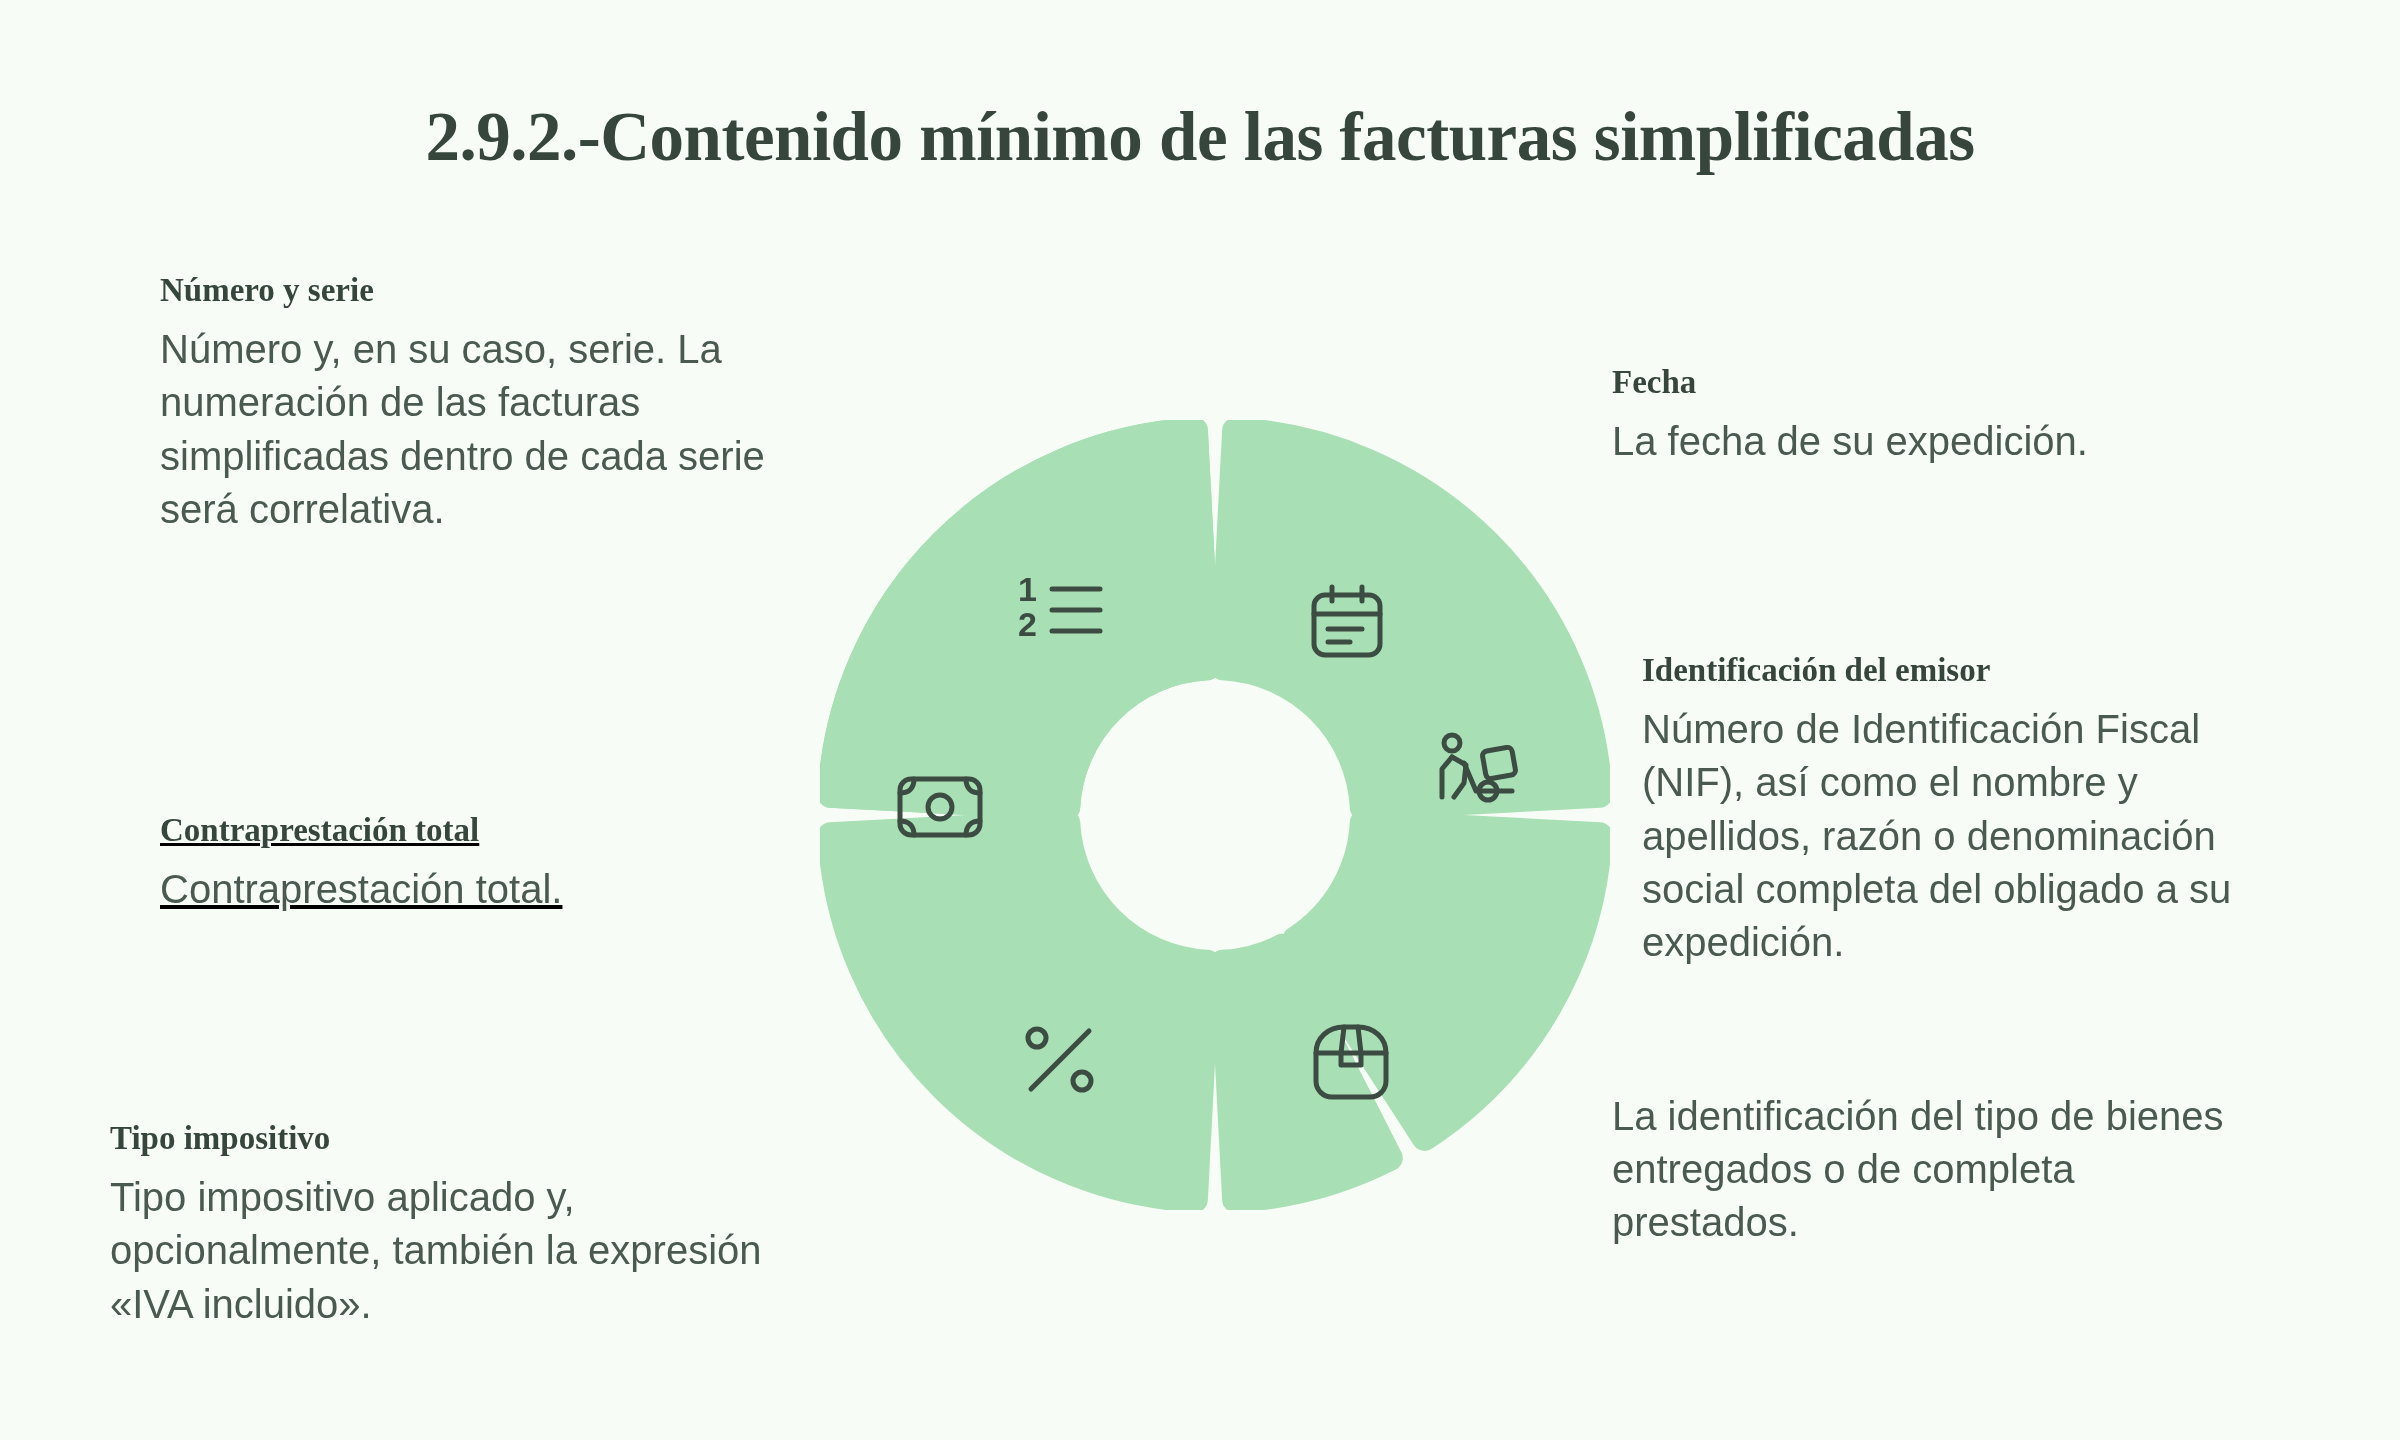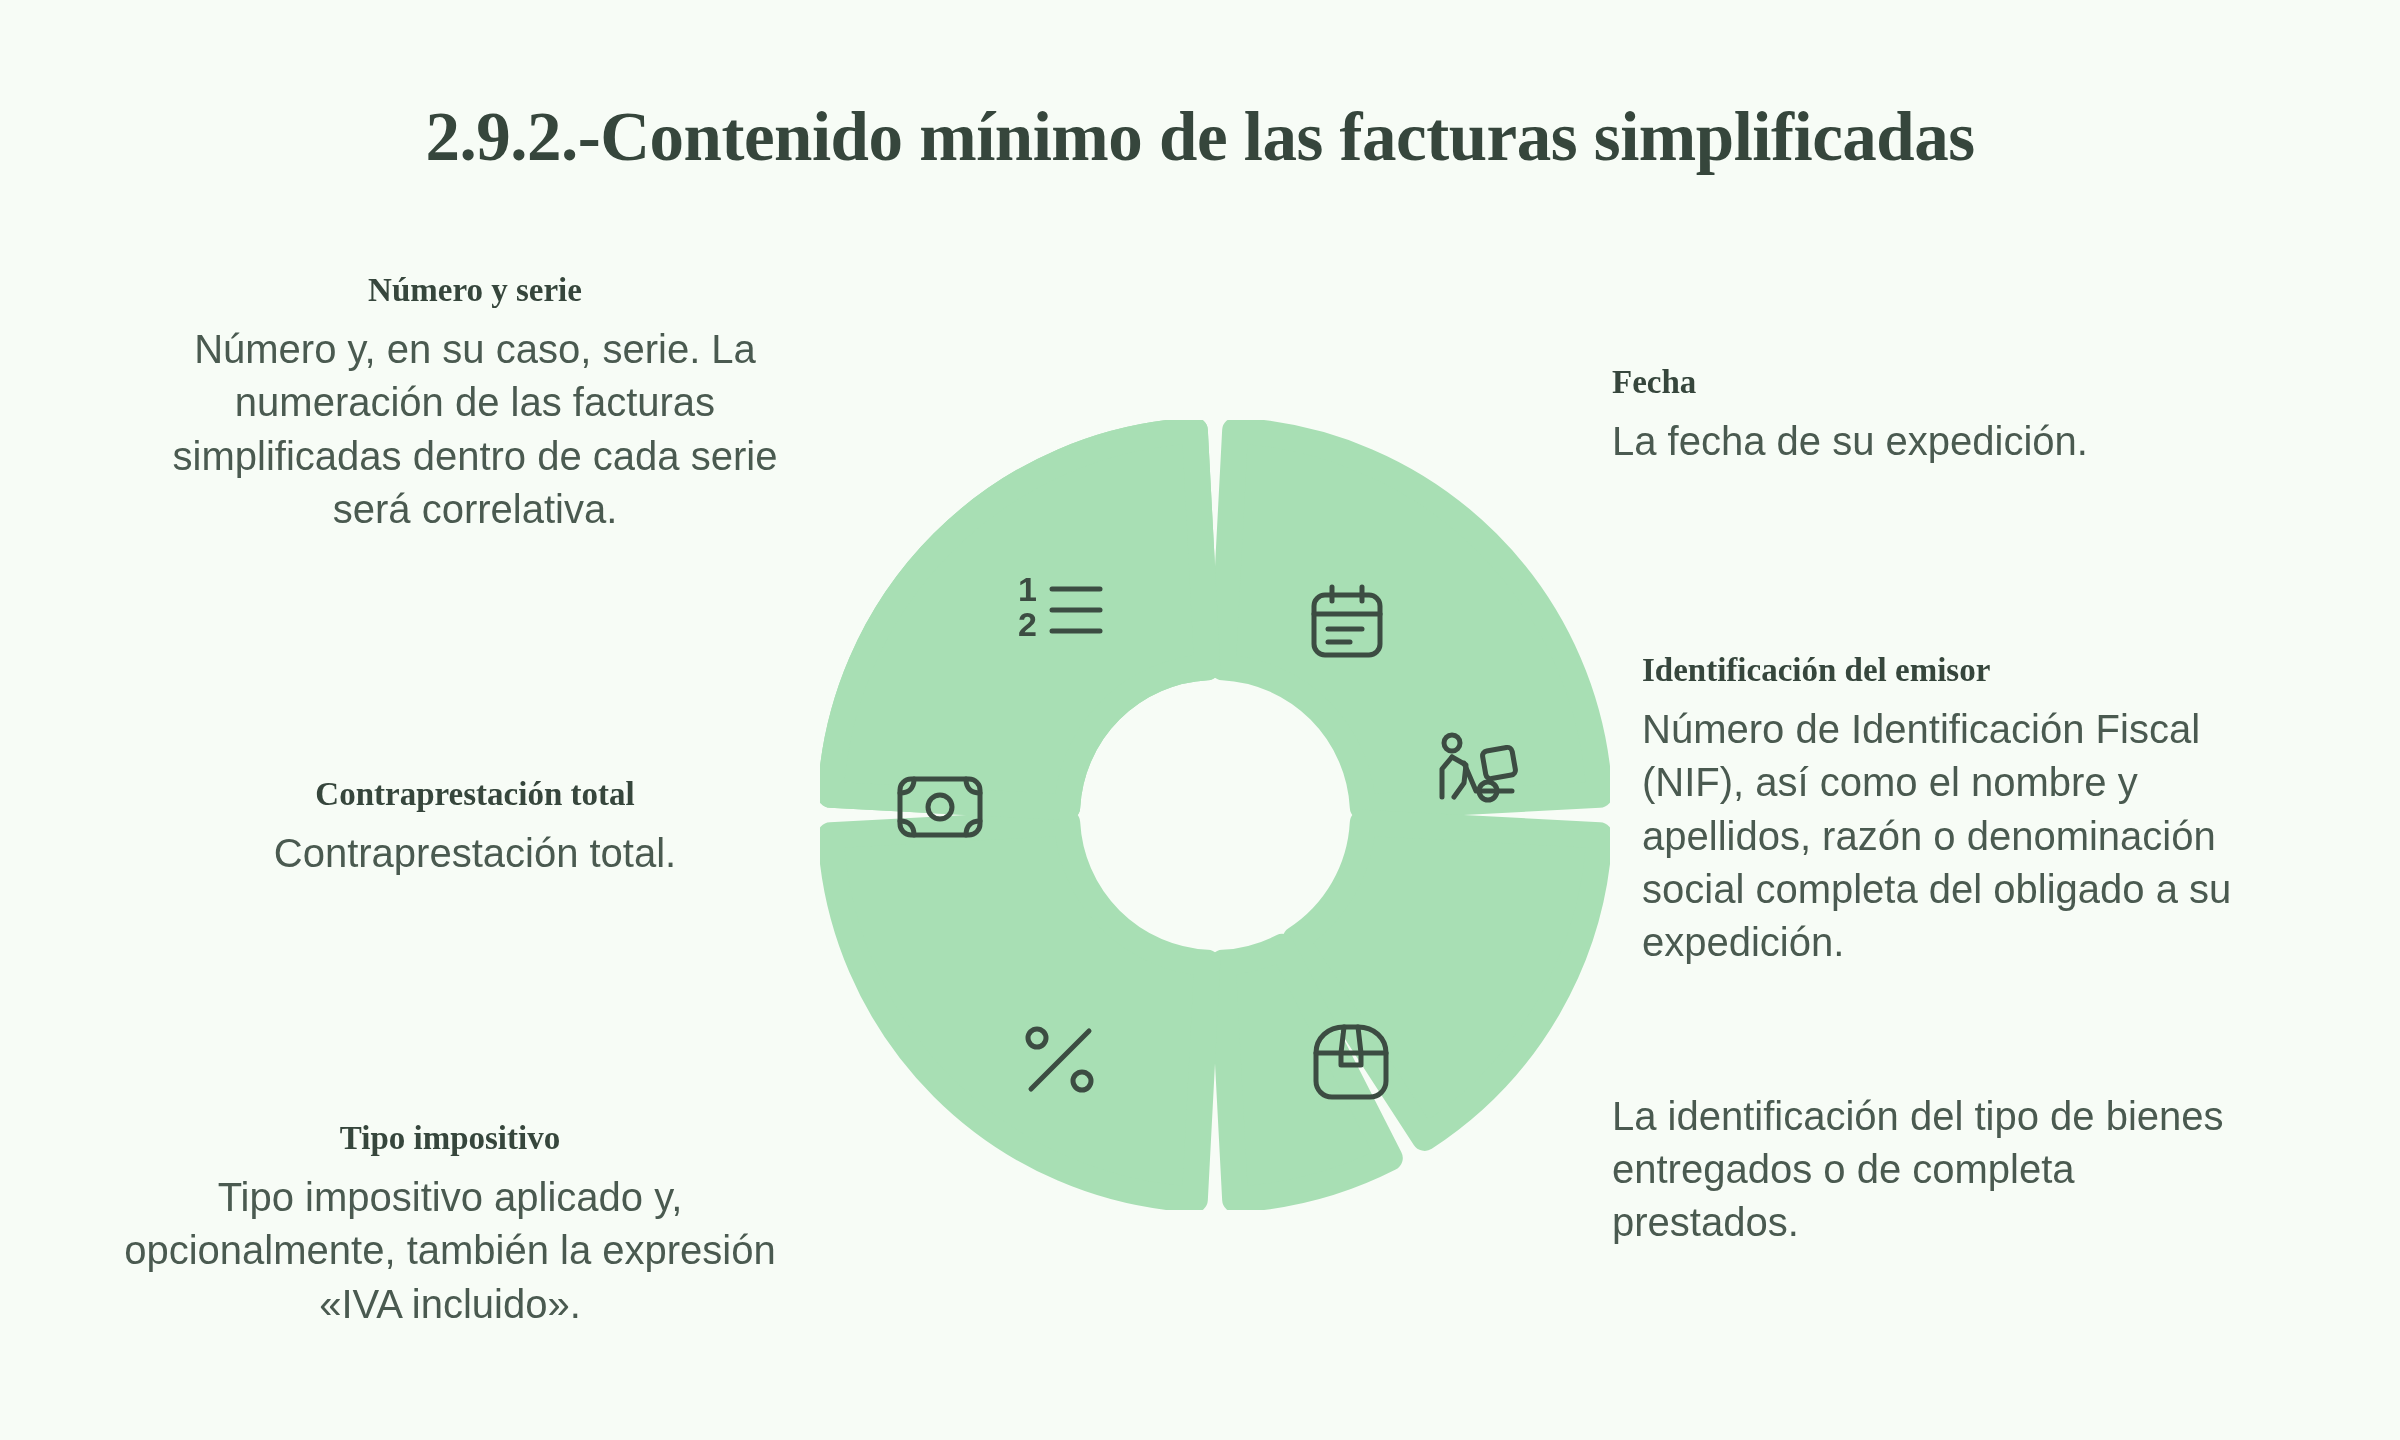--- a/index.html
+++ b/index.html
@@ -41,26 +41,26 @@
     margin-bottom: 13px;
   }
   .info-block .block-body {
     font-family: "Liberation Sans", sans-serif;
     font-weight: 400;
     font-size: 40px;
     color: #4a5a50;
     line-height: 1.33;
   }
 
-  .align-right { text-align: center; }
+  .align-right { text-align: left; }
   .align-left  { text-align: left; }
 
   
   #block-numero       { left: 160px;  top: 270px;  width: 630px; }
-  #block-contra       { left: 160px;  top: 774px;  width: 630px; }
+  #block-contra       { left: 160px;  top: 810px;  width: 630px; text-decoration: underline; }
   #block-tipo         { left: 110px;  top: 1118px; width: 680px; }
 
   
   #block-fecha        { left: 1612px; top: 362px;  width: 660px; }
   #block-emisor       { left: 1642px; top: 650px;  width: 620px; }
   #block-bienes       { left: 1612px; top: 1090px; width: 650px; }
 
   
   #donut-wrap {
     position: absolute;

